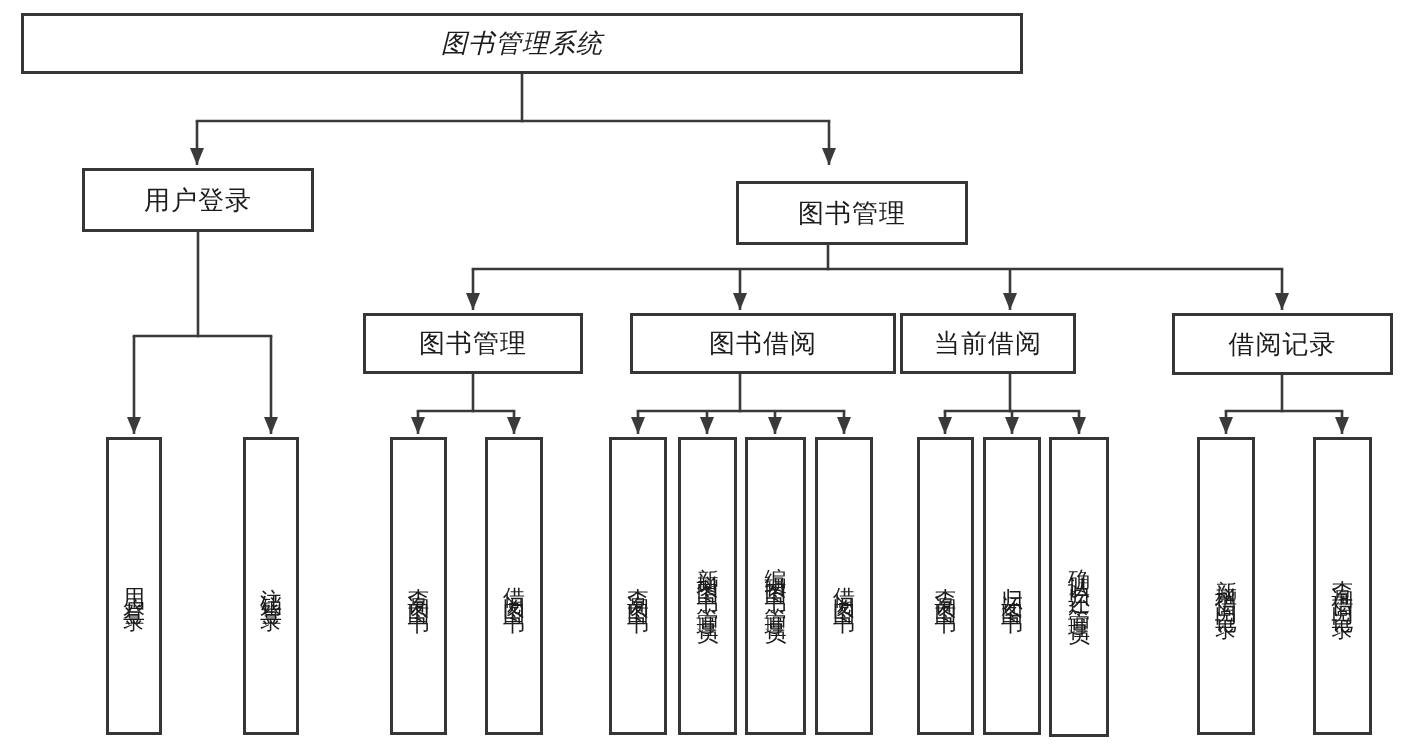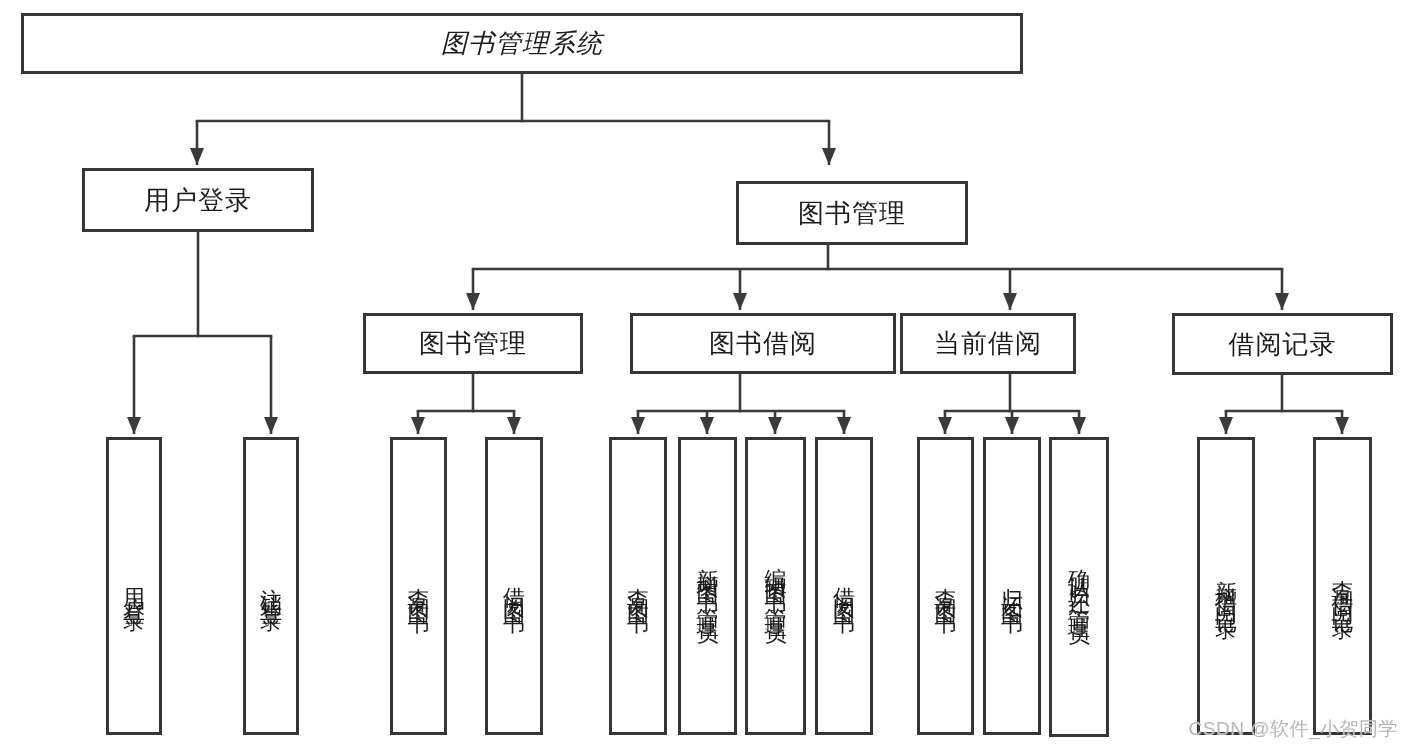--- a/index.html
+++ b/index.html
@@ -137,15 +137,14 @@
   <div class="node v" style="left:745px; top:437px; width:61px; height:298px;">编辑图书（管理员）</div>
   <div class="node v" style="left:815px; top:437px; width:58px; height:298px;">借阅图书</div>
 
   <div class="node v" style="left:917px; top:437px; width:57px; height:298px;">查询图书</div>
   <div class="node v" style="left:983px; top:437px; width:58px; height:298px;">归还图书</div>
   <div class="node v" style="left:1049px; top:437px; width:60px; height:300px;">确认归还（管理员）</div>
 
   <div class="node v" style="left:1197px; top:437px; width:58px; height:298px;">新增借阅记录</div>
   <div class="node v" style="left:1313px; top:437px; width:59px; height:298px;">查询借阅记录</div>
 
-  <div class="watermark">CSDN @软件_小贺同学</div>
 
 </div>
 
 </body></html>

